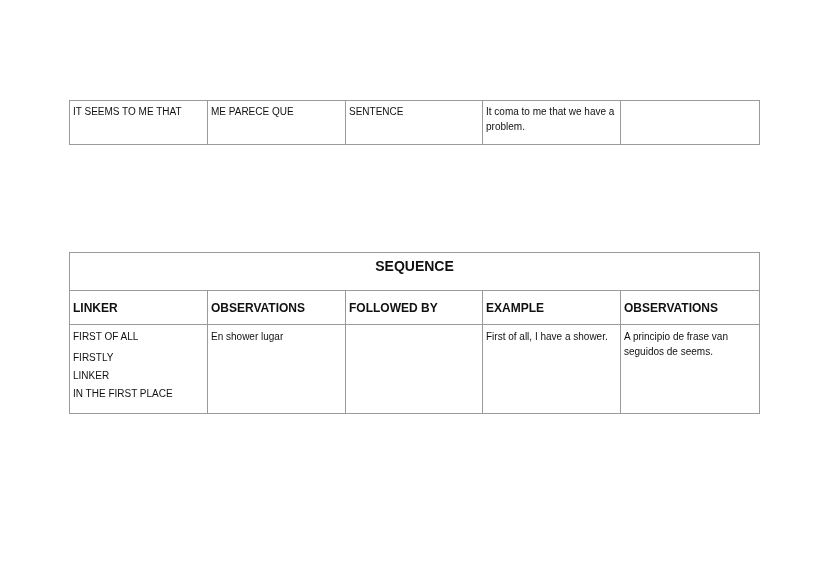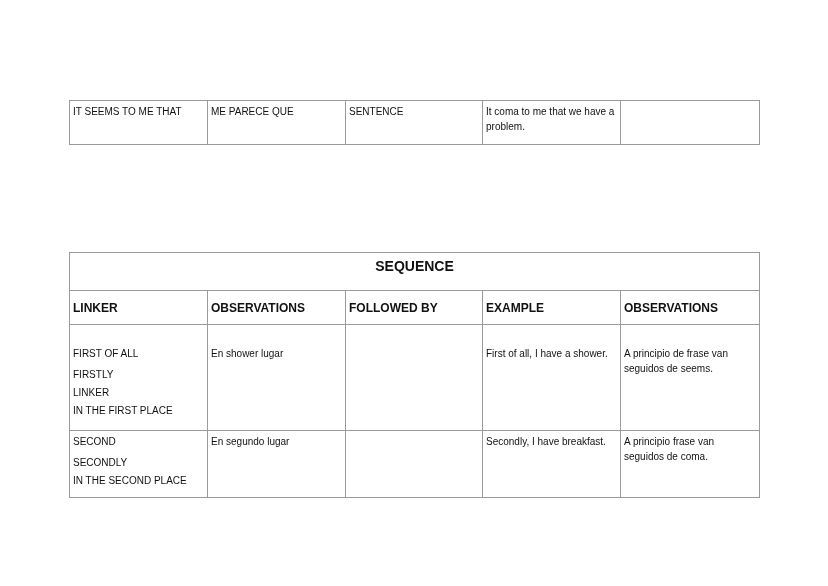--- a/index.html
+++ b/index.html
@@ -5,21 +5,21 @@
   html, body { margin:0; padding:0; background:#ffffff; }
   body { width:828px; height:586px; position:relative; overflow:hidden;
          font-family:"Liberation Sans", sans-serif; color:#111; }
   table { border-collapse:collapse; position:absolute; table-layout:fixed; }
   td, th { border:1px solid #9a9a9a; vertical-align:top; padding:3px 3px; font-size:10px; line-height:15px; }
   #t1 { left:69px; top:100px; width:690px; }
   #t1 td { height:37px; }
   #t2 { left:69px; top:252px; width:690px; }
   .title-cell { text-align:center; font-weight:bold; font-size:14px; height:28px; padding-top:6px; vertical-align:top; }
   .hdr { text-align:left; font-weight:bold; font-size:12px; height:20px; padding-top:10px; }
-  .row1 td { height:81px; padding-top:21px; }
+  .row1 td { height:81px; padding-top:4px; }
   .row2 td { height:60px; padding-top:3px; }
   .line { display:block; line-height:21px; margin-top:-3px; }
   .line:first-child { margin-top:0; line-height:15px; margin-bottom:6px; }
 </style>
 </head>
 <body>
 
 <table id="t1">
   <colgroup>
       <col style="width:138px">
@@ -63,25 +63,14 @@
       <span class="line">FIRST OF ALL</span>
       <span class="line">FIRSTLY</span>
       <span class="line">LINKER</span>
       <span class="line">IN THE FIRST PLACE</span>
     </td>
     <td>En shower lugar</td>
     <td></td>
     <td>First of all, I have a shower.</td>
     <td>A principio de frase van seguidos de seems.</td>
   </tr>
-  <tr class="row2">
-    <td>
-      <span class="line">SECOND</span>
-      <span class="line">SECONDLY</span>
-      <span class="line">IN THE SECOND PLACE</span>
-    </td>
-    <td>En segundo lugar</td>
-    <td></td>
-    <td>Secondly, I have breakfast.</td>
-    <td>A principio frase van seguidos de coma.</td>
-  </tr>
 </tbody>
   </table>
 
 </body></html>

